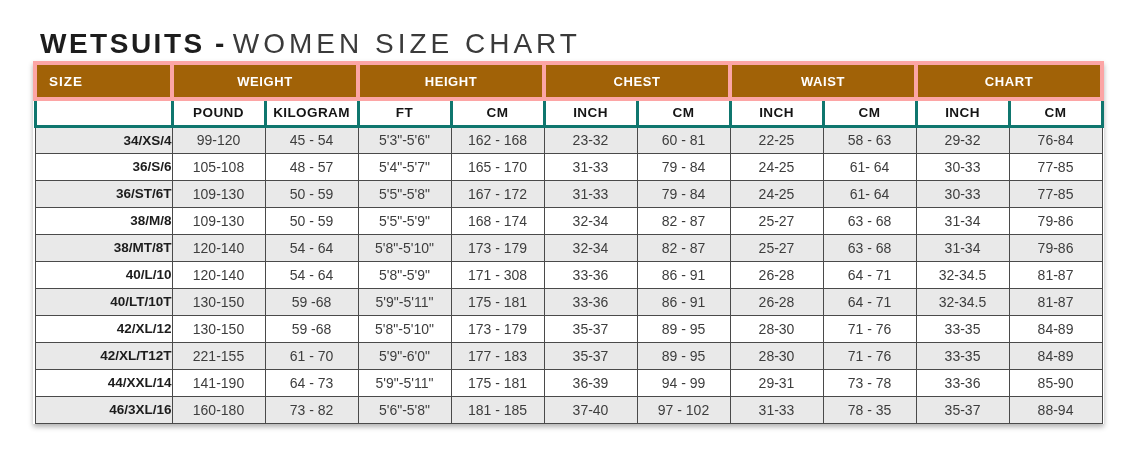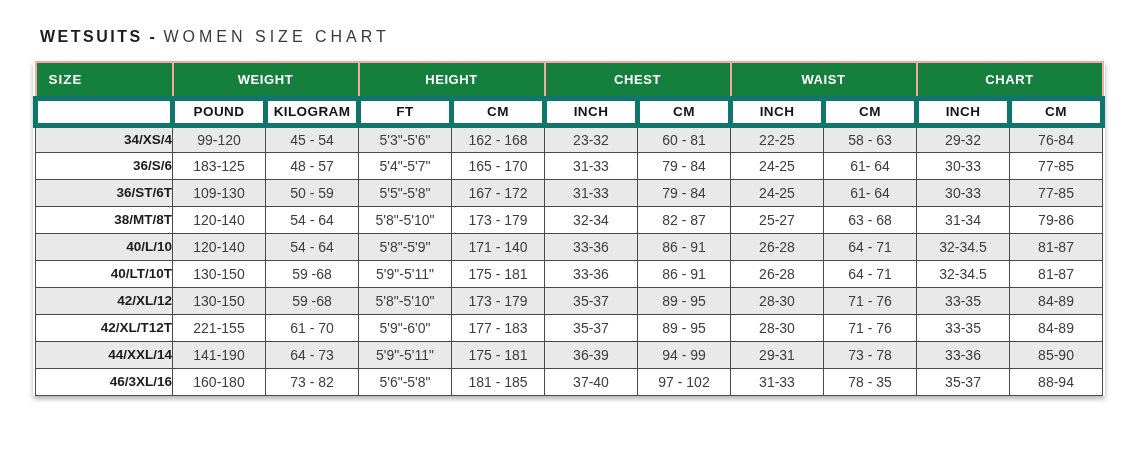--- a/index.html
+++ b/index.html
@@ -12,21 +12,21 @@
   }
   .page {
     position: relative;
     width: 1135px;
     height: 475px;
   }
   .title {
     position: absolute;
     left: 40px;
     top: 28px;
-    font-size: 16px;
+    font-size: 28px;
     white-space: nowrap;
   }
   .title .brand {
     font-weight: bold;
     color: #1d1d1d;
     letter-spacing: 2.5px;
   }
   .title .rest {
     font-weight: 400;
     color: #3a3a3a;
@@ -40,44 +40,44 @@
     width: 1069px;
     border-collapse: collapse;
     table-layout: fixed;
     border: 1px solid #1a1a1a;
     box-shadow: 0 3px 5px rgba(0,0,0,0.30);
   }
   col.c-size { width: 137px; }
   col.c-val  { width: 93px; }
 
   tr.group-row th {
-    background: #15803d;
+    background: #a16207;
     color: #ffffff;
     font-size: 13px;
     font-weight: bold;
     letter-spacing: 0.6px;
     height: 36px;
     text-align: center;
-    border: 2px solid #fca5a5;
+    border: 4px solid #fca5a5;
   }
   tr.group-row th.size-head {
     text-align: left;
     padding-left: 12px;
     font-size: 13.5px;
     letter-spacing: 1px;
   }
   tr.sub-row th {
     background: #ffffff;
     color: #141414;
     font-size: 13.5px;
     font-weight: bold;
     letter-spacing: 0.4px;
     height: 27px;
     text-align: center;
-    border: 5px solid #0f766e;
+    border: 3px solid #0f766e;
   }
   tbody tr {
     height: 27px;
   }
   tbody tr:nth-child(odd)  { background: #e9e9e9; }
   tbody tr:nth-child(even) { background: #ffffff; }
   tbody th {
     text-align: right;
     padding-left: 12px;
     font-size: 13.5px;
@@ -149,21 +149,21 @@
           <td>162 - 168</td>
           <td>23-32</td>
           <td>60 - 81</td>
           <td>22-25</td>
           <td>58 - 63</td>
           <td>29-32</td>
           <td>76-84</td>
         </tr>
         <tr>
           <th>36/S/6</th>
-          <td>183-125</td>
+          <td>105-108</td>
           <td>48 - 57</td>
           <td>5'4"-5'7"</td>
           <td>165 - 170</td>
           <td>31-33</td>
           <td>79 - 84</td>
           <td>24-25</td>
           <td>61- 64</td>
           <td>30-33</td>
           <td>77-85</td>
         </tr>
@@ -174,38 +174,51 @@
           <td>5'5"-5'8"</td>
           <td>167 - 172</td>
           <td>31-33</td>
           <td>79 - 84</td>
           <td>24-25</td>
           <td>61- 64</td>
           <td>30-33</td>
           <td>77-85</td>
         </tr>
         <tr>
+          <th>38/M/8</th>
+          <td>109-130</td>
+          <td>50 - 59</td>
+          <td>5'5"-5'9"</td>
+          <td>168 - 174</td>
+          <td>32-34</td>
+          <td>82 - 87</td>
+          <td>25-27</td>
+          <td>63 - 68</td>
+          <td>31-34</td>
+          <td>79-86</td>
+        </tr>
+        <tr>
           <th>38/MT/8T</th>
           <td>120-140</td>
           <td>54 - 64</td>
           <td>5'8"-5'10"</td>
           <td>173 - 179</td>
           <td>32-34</td>
           <td>82 - 87</td>
           <td>25-27</td>
           <td>63 - 68</td>
           <td>31-34</td>
           <td>79-86</td>
         </tr>
         <tr>
           <th>40/L/10</th>
           <td>120-140</td>
           <td>54 - 64</td>
           <td>5'8"-5'9"</td>
-          <td>171 - 140</td>
+          <td>171 - 308</td>
           <td>33-36</td>
           <td>86 - 91</td>
           <td>26-28</td>
           <td>64 - 71</td>
           <td>32-34.5</td>
           <td>81-87</td>
         </tr>
         <tr>
           <th>40/LT/10T</th>
           <td>130-150</td>

